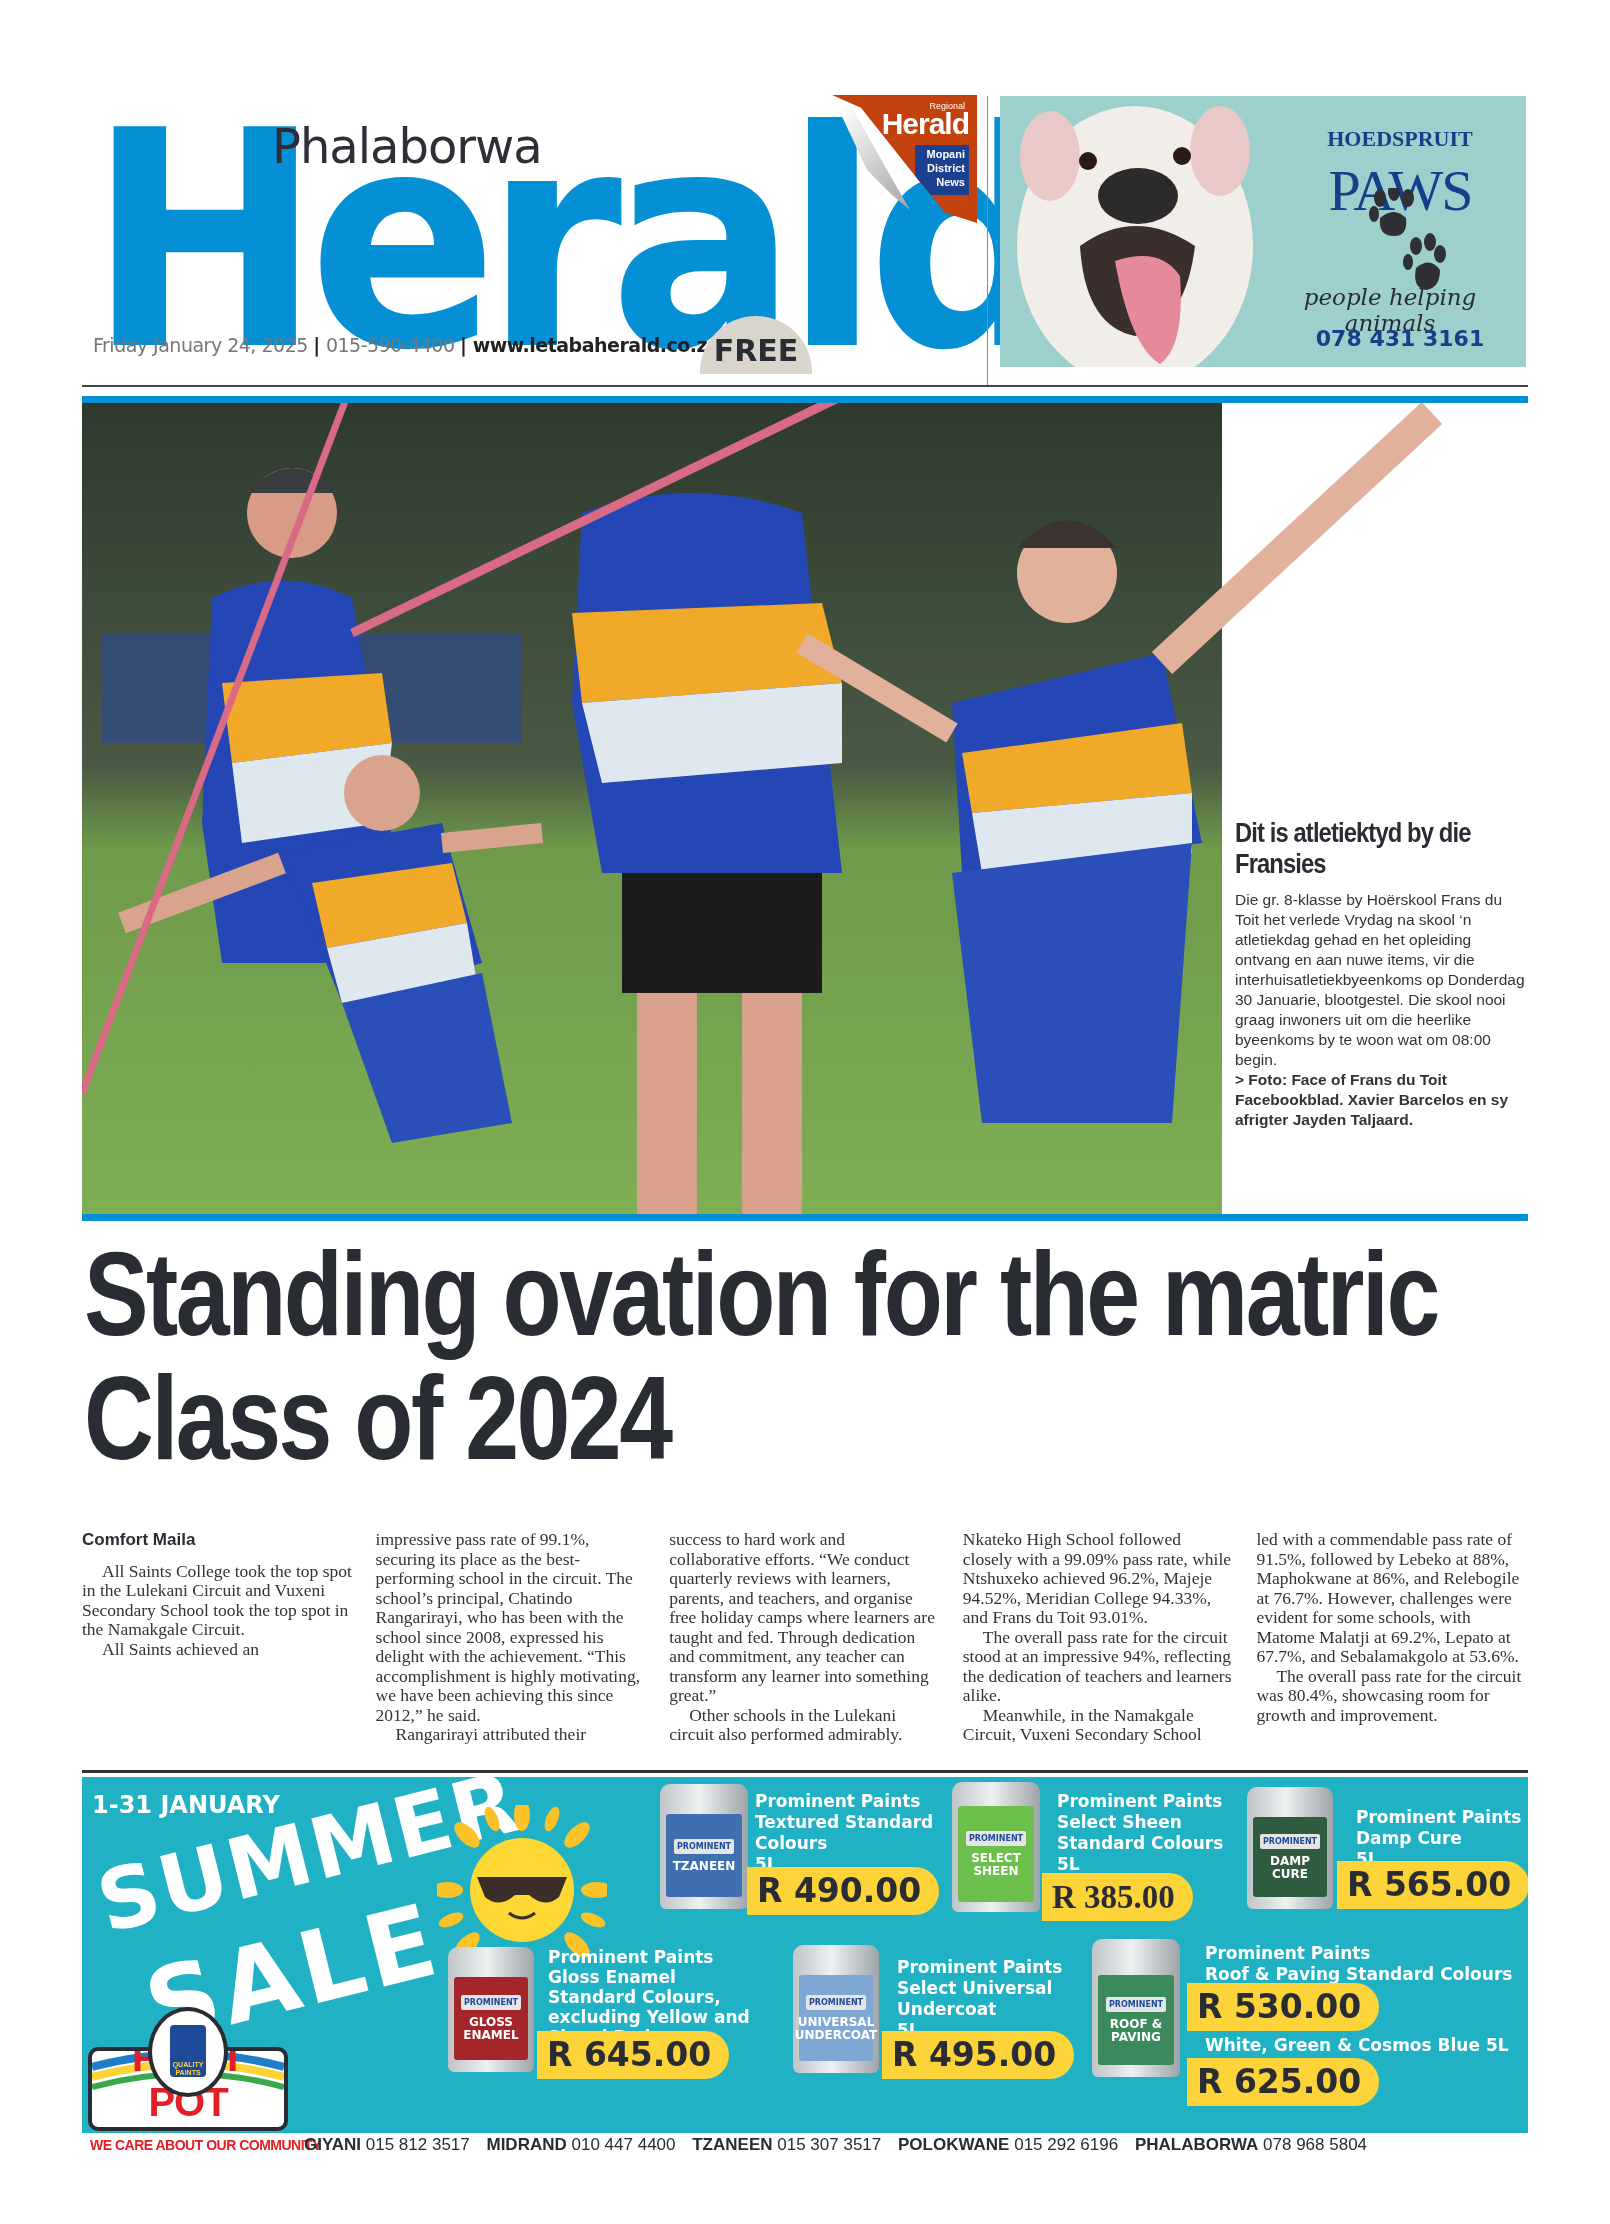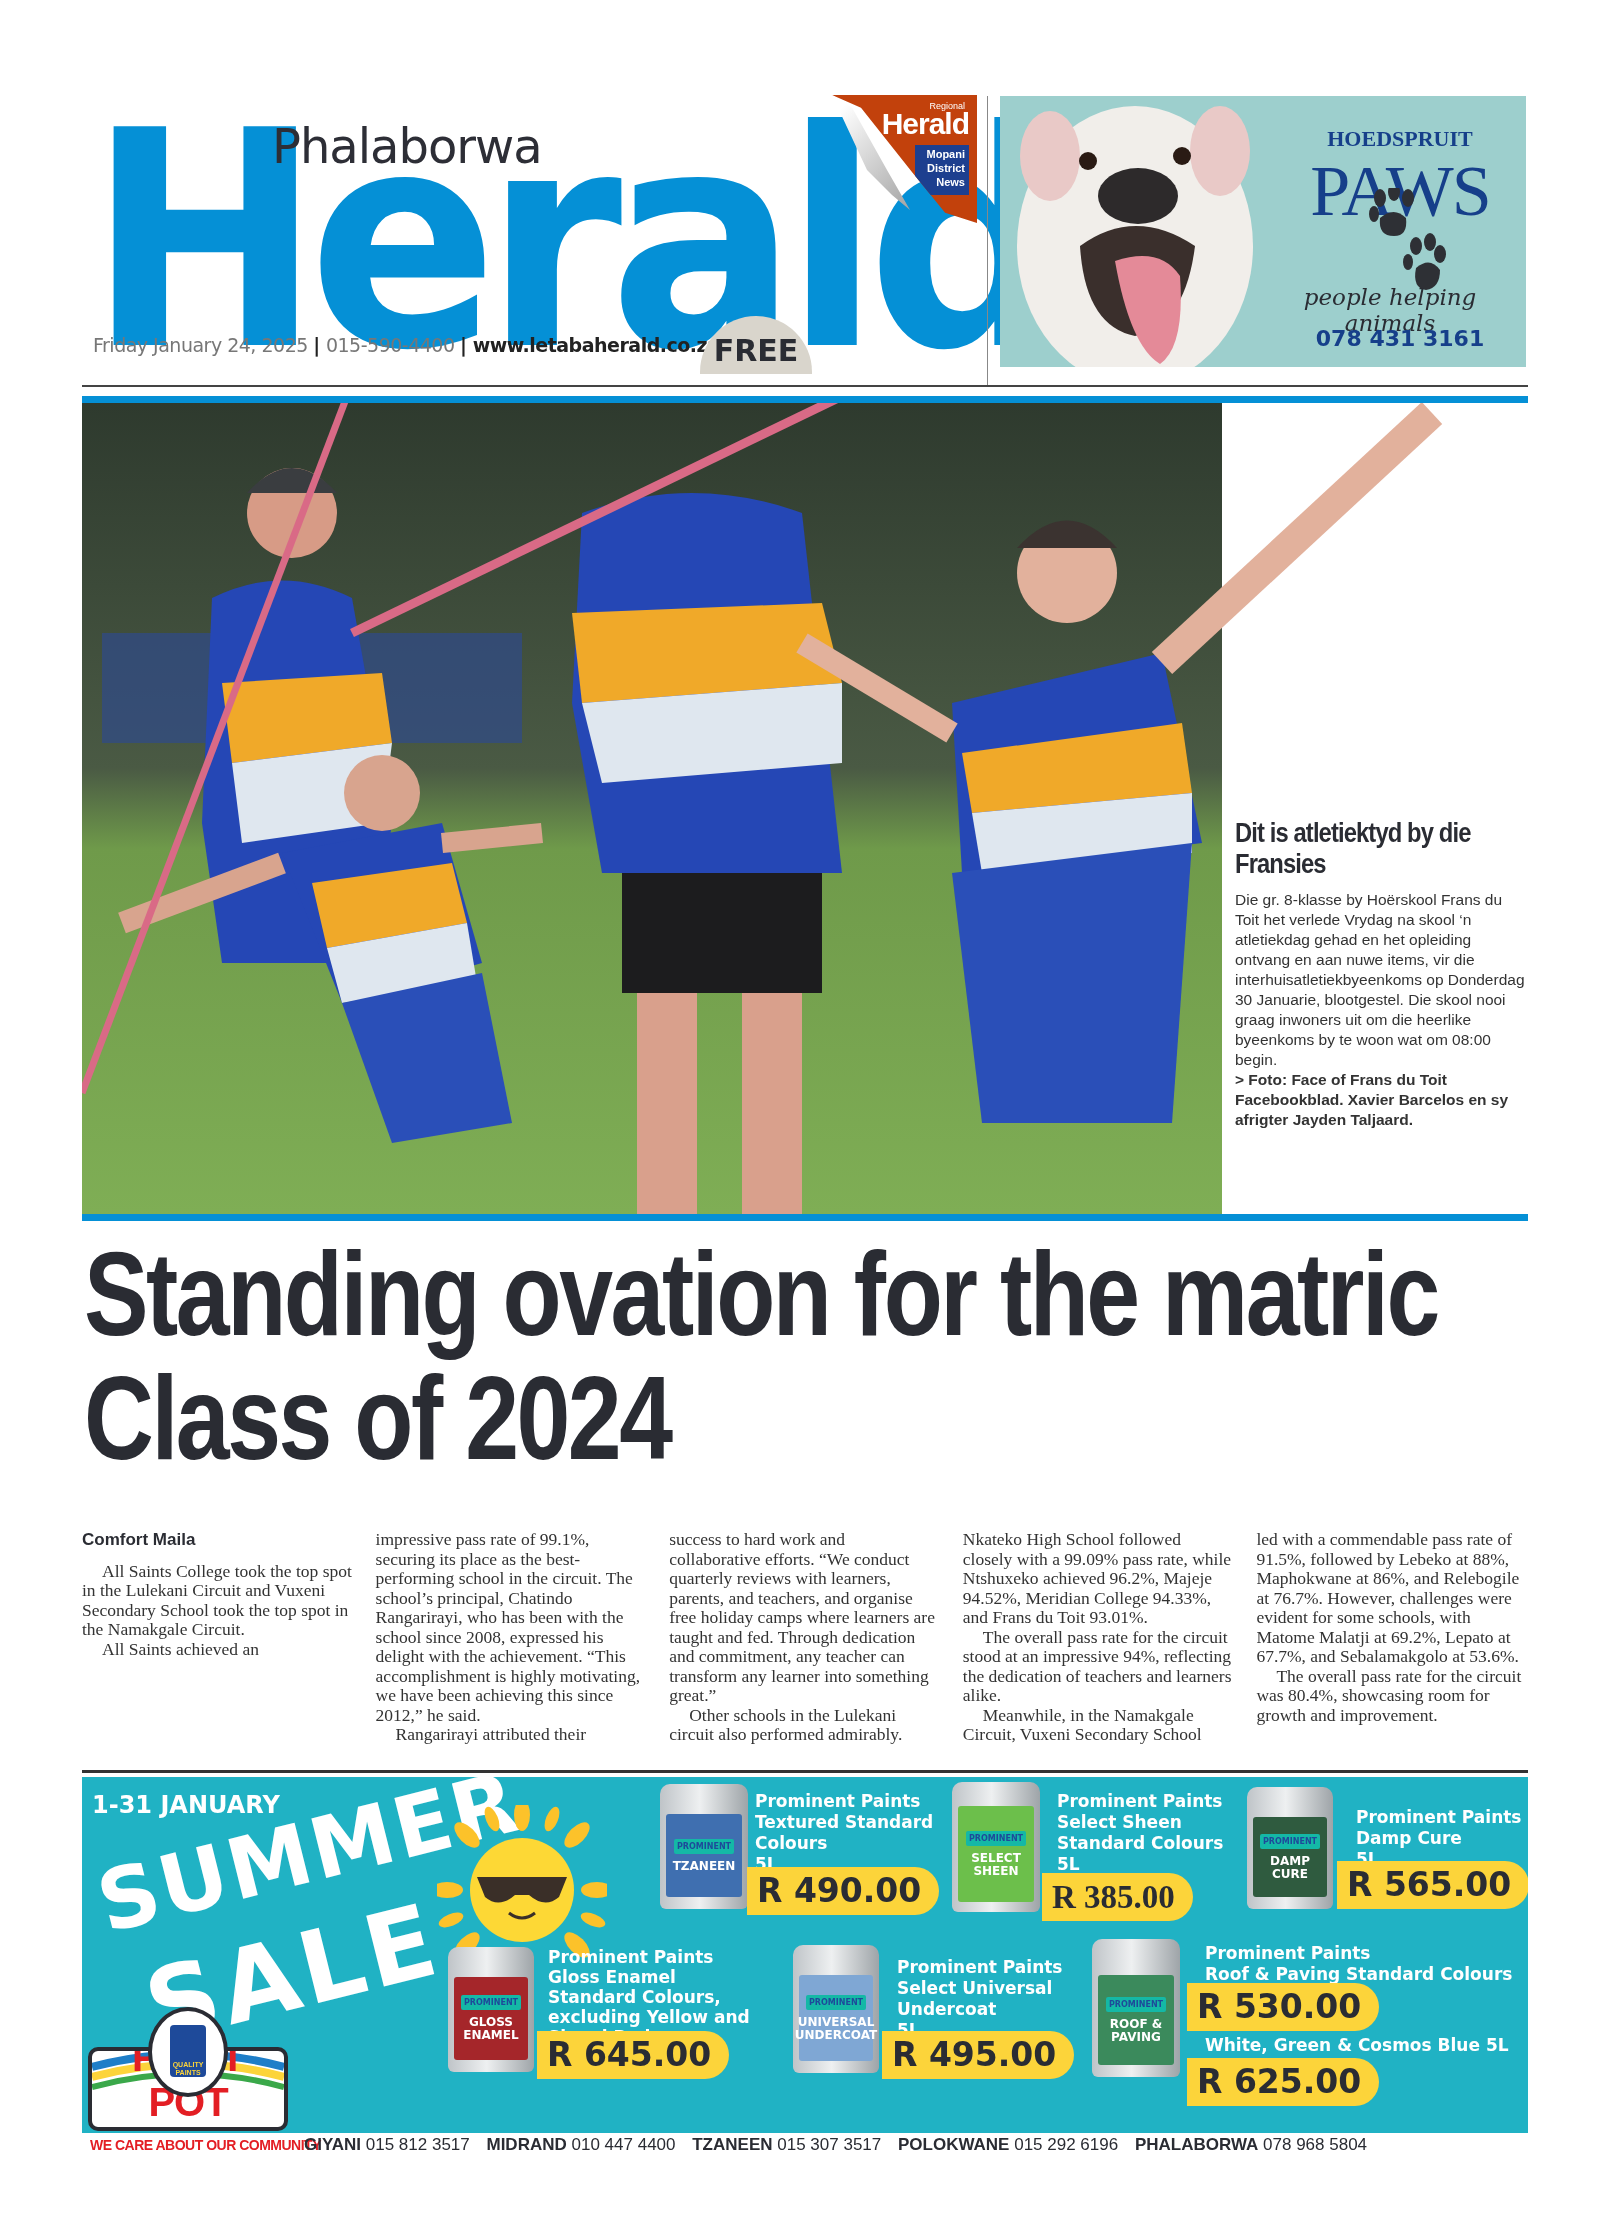--- a/index.html
+++ b/index.html
@@ -18,21 +18,21 @@
   .regional .r-box{position:absolute;right:8px;top:50px;width:54px;height:50px;background:#1d3f8f;color:#fff;font-size:11px;font-weight:bold;text-align:right;padding:2px 4px;box-sizing:border-box;line-height:14px;}
   .peel{left:832px;top:95px;width:100px;height:125px;background:linear-gradient(135deg,#ffffff 10%,#cfcfcf 50%,#9e9e9e 90%);clip-path:polygon(0 0,20% 10%,55% 60%,78% 92%,60% 80%,35% 60%);}
   .vdiv{left:987px;top:96px;width:1px;height:290px;background:#888;}
   .hrule-dark{left:82px;top:385px;width:1446px;height:2px;background:#444;}
   .hrule-blue{left:82px;top:396px;width:1446px;height:7px;background:#0590d6;}
   
   .paws-ad{left:1000px;top:96px;width:526px;height:271px;background:#9dcfcd;overflow:hidden;}
   .dog{position:absolute;left:10px;top:0;width:255px;height:271px;}
   .paws-brand{position:absolute;left:280px;top:30px;width:240px;text-align:center;color:#163f8a;font-family:"Liberation Serif",serif;}
   .paws-brand .hs{font-size:22px;font-weight:bold;letter-spacing:0;}
-  .paws-brand .pw{font-size:72px;line-height:86px;margin-top:-4px;letter-spacing:-2px;}
+  .paws-brand .pw{font-size:58px;line-height:86px;margin-top:-4px;letter-spacing:-2px;}
   .paws-tag{position:absolute;left:255px;top:188px;width:270px;text-align:center;font-family:"DejaVu Serif",serif;font-style:italic;font-size:23px;color:#2a2c33;}
   .paws-phone{position:absolute;left:280px;top:230px;width:240px;text-align:center;font-size:22px;font-weight:bold;color:#163f8a;font-family:"DejaVu Sans",sans-serif;}
   
   .photo{left:82px;top:403px;width:1446px;height:811px;overflow:hidden;background:#fff;}
   .photo svg{position:absolute;left:0;top:0;}
   .caption{left:1235px;top:818px;width:290px;}
   .caption h2{margin:0;font-size:27px;line-height:31px;font-weight:bold;color:#2a2c33;letter-spacing:-1px;font-family:"Liberation Sans",sans-serif;transform:scaleX(0.88);transform-origin:left;width:330px;}
   .caption p{margin:10px 0 0;font-size:15.5px;line-height:20px;color:#333;}
   .caption p.credit{margin-top:0;font-weight:bold;}
   .hrule-blue2{left:82px;top:1214px;width:1446px;height:7px;background:#0590d6;}
@@ -46,21 +46,21 @@
   .byline{font-family:"Liberation Sans",sans-serif;font-weight:bold;font-size:17px;color:#2a2c33;margin-bottom:12px !important;}
   .hrule-dark2{left:82px;top:1770px;width:1446px;height:3px;background:#333;}
   
   .paint-ad{left:82px;top:1777px;width:1446px;height:381px;background:#20b2c4;overflow:hidden;}
   .pa-date{position:absolute;left:10px;top:14px;font-size:24px;font-weight:bold;color:#fff;font-family:"DejaVu Sans",sans-serif;}
   .pa-summer{position:absolute;left:6px;top:80px;font-size:84px;font-weight:bold;color:#fff;font-family:"DejaVu Sans",sans-serif;transform:rotate(-14deg);transform-origin:left top;letter-spacing:2px;}
   .pa-sale{position:absolute;left:52px;top:176px;font-size:100px;font-weight:bold;color:#fff;font-family:"DejaVu Sans",sans-serif;transform:rotate(-14deg);transform-origin:left top;letter-spacing:4px;}
   .sun{position:absolute;left:355px;top:28px;width:170px;height:170px;}
   .can{position:absolute;border-radius:10px 10px 6px 6px;background:linear-gradient(90deg,#bfc4c8,#eef0f1 45%,#9ea4a8);}
   .can .lbl{position:absolute;left:6px;right:6px;border-radius:3px;display:flex;flex-direction:column;align-items:center;justify-content:center;color:#fff;font-weight:bold;font-size:12px;text-align:center;line-height:13px;font-family:"DejaVu Sans",sans-serif;}
-  .can .brand{font-size:8px;background:#14b8a6;color:#1e4a9a;padding:1px 3px;border-radius:2px;margin-bottom:6px;}
+  .can .brand{font-size:8px;background:#e5e5e5;color:#1e4a9a;padding:1px 3px;border-radius:2px;margin-bottom:6px;}
   .ptext{position:absolute;color:#fff;font-weight:bold;font-size:17px;line-height:21px;font-family:"DejaVu Sans",sans-serif;}
   .price{position:absolute;height:48px;background:#fcd43a;border-radius:0 24px 24px 0;color:#2a2c33;font-weight:bold;font-size:33px;line-height:48px;padding:0 18px 0 10px;font-family:"DejaVu Sans",sans-serif;white-space:nowrap;}
   .pa-coral{position:absolute;left:0;top:325px;width:1446px;height:27px;background:#f26b5b;}
   .pa-coral .l{position:absolute;left:222px;top:3px;color:#fff;font-size:17px;font-family:"Liberation Sans",sans-serif;}
   .pa-coral .r{position:absolute;right:8px;top:4px;color:#fff;font-size:14px;font-weight:bold;font-family:"DejaVu Sans",sans-serif;}
   .pa-phones{position:absolute;left:0;top:356px;width:1446px;height:25px;background:#fff;}
   .pa-phones .tag{position:absolute;left:8px;top:4px;color:#e31e24;font-weight:bold;font-size:14px;letter-spacing:-0.5px;}
   .pa-phones .list{position:absolute;left:222px;top:2px;font-size:17px;color:#2a2c33;white-space:nowrap;}
   .pa-phones .list b{margin-left:12px;}
   .pa-phones .list b:first-child{margin-left:0;margin-top:46px;}

